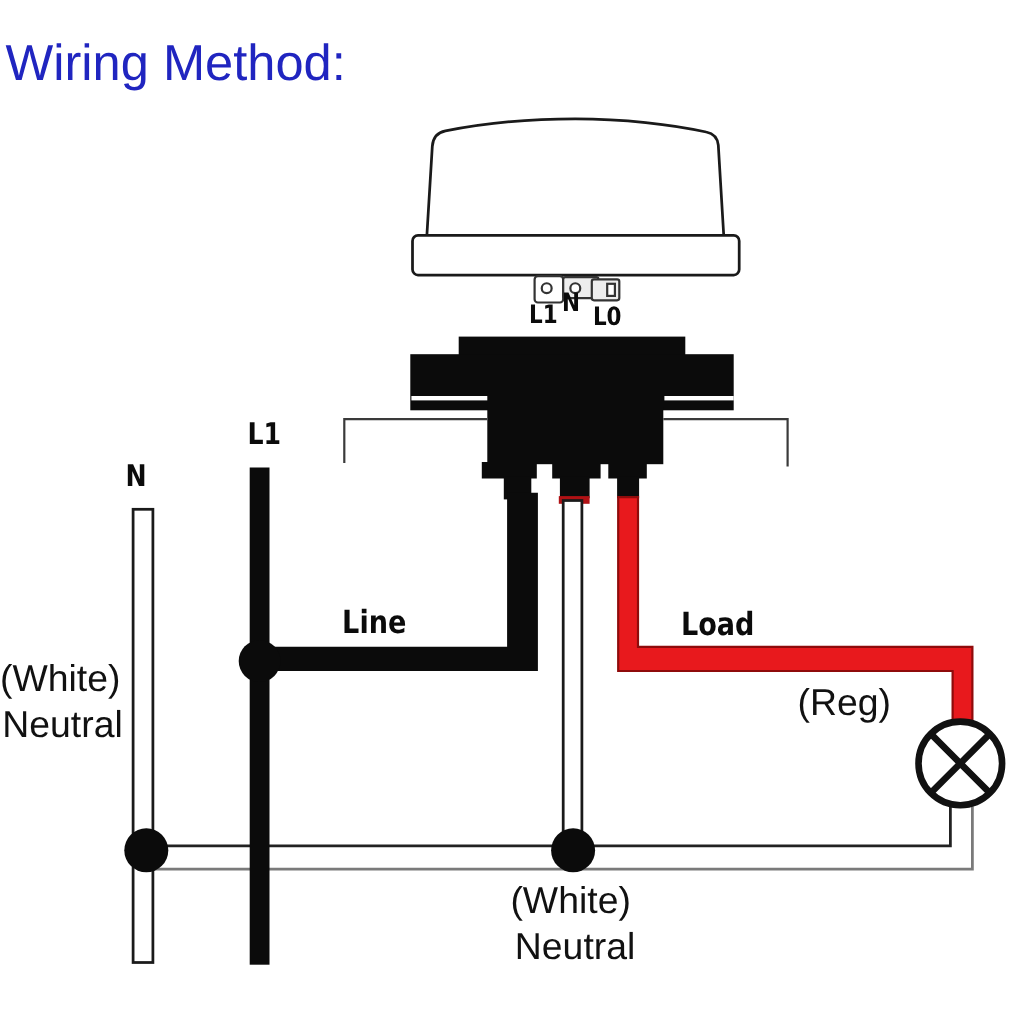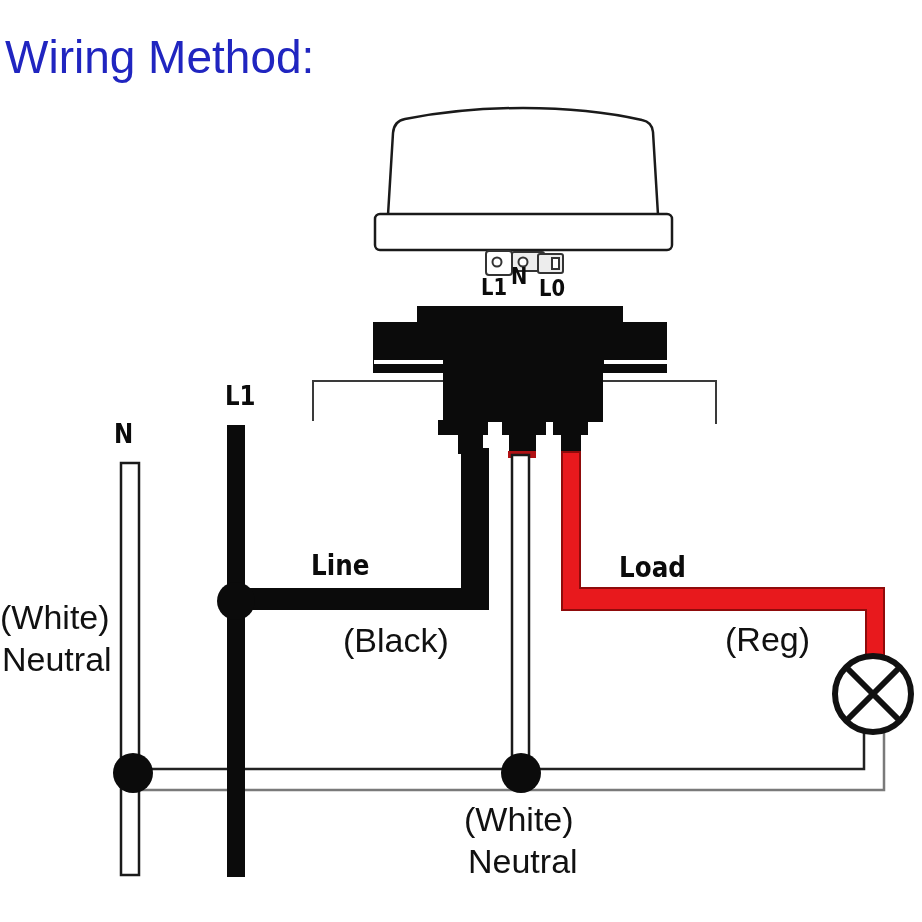--- a/index.html
+++ b/index.html
@@ -92,21 +92,20 @@
   <div class="title">Wiring Method:</div>
 
   <div class="lbl-bold term" style="left:481px;top:276px;">L1</div>
   <div class="lbl-bold term" style="left:511px;top:265px;">N</div>
   <div class="lbl-bold term" style="left:539px;top:277px;">L0</div>
 
   <div class="lbl-bold tag" style="left:114px;top:420px;">N</div>
   <div class="lbl-bold tag" style="left:225px;top:382px;">L1</div>
 
   <div class="lbl-bold wirelbl" style="left:311px;top:551px;">Line</div>
-  <div class="lbl" style="left:343px;top:623px;">(Black)</div>
 
   <div class="lbl-bold wirelbl" style="left:619px;top:553px;">Load</div>
   <div class="lbl" style="left:715px;top:622px;margin-left:10px;">(Reg)</div>
 
   <div class="lbl" style="left:0px;top:600px;">(White)</div>
   <div class="lbl" style="left:2px;top:642px;">Neutral</div>
 
   <div class="lbl" style="left:464px;top:802px;">(White)</div>
   <div class="lbl" style="left:468px;top:844px;">Neutral</div>
 

